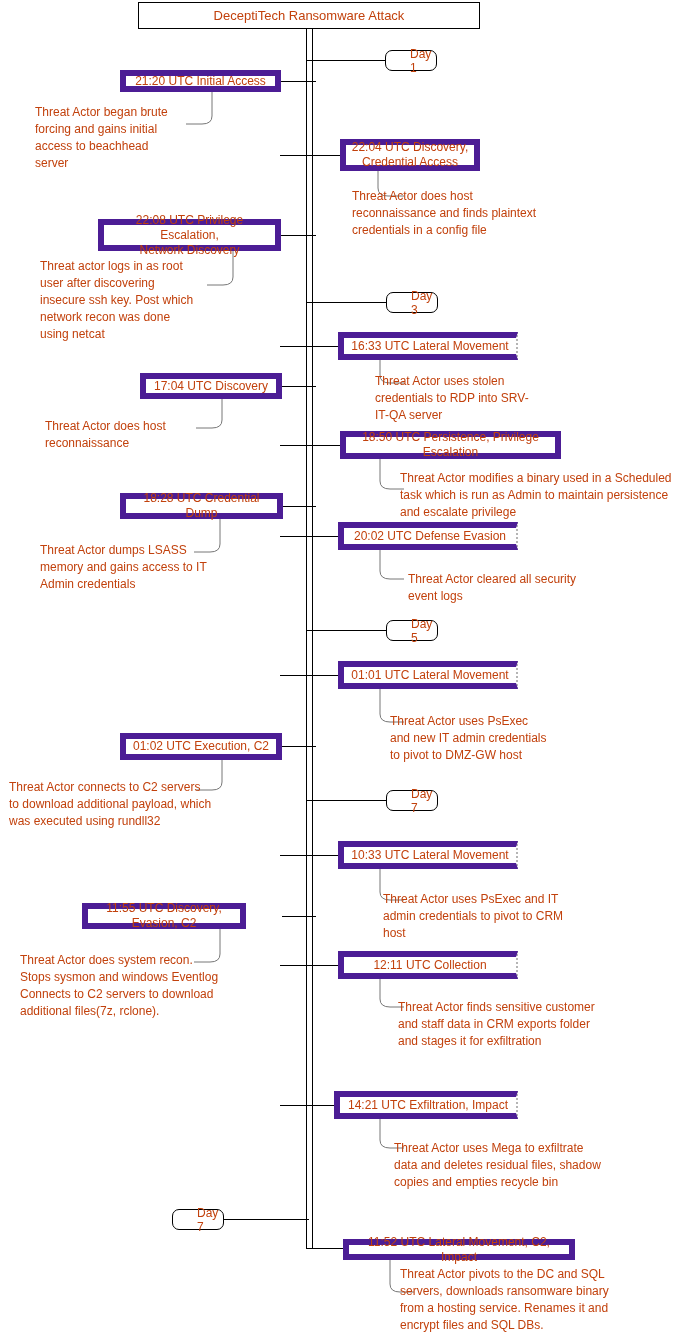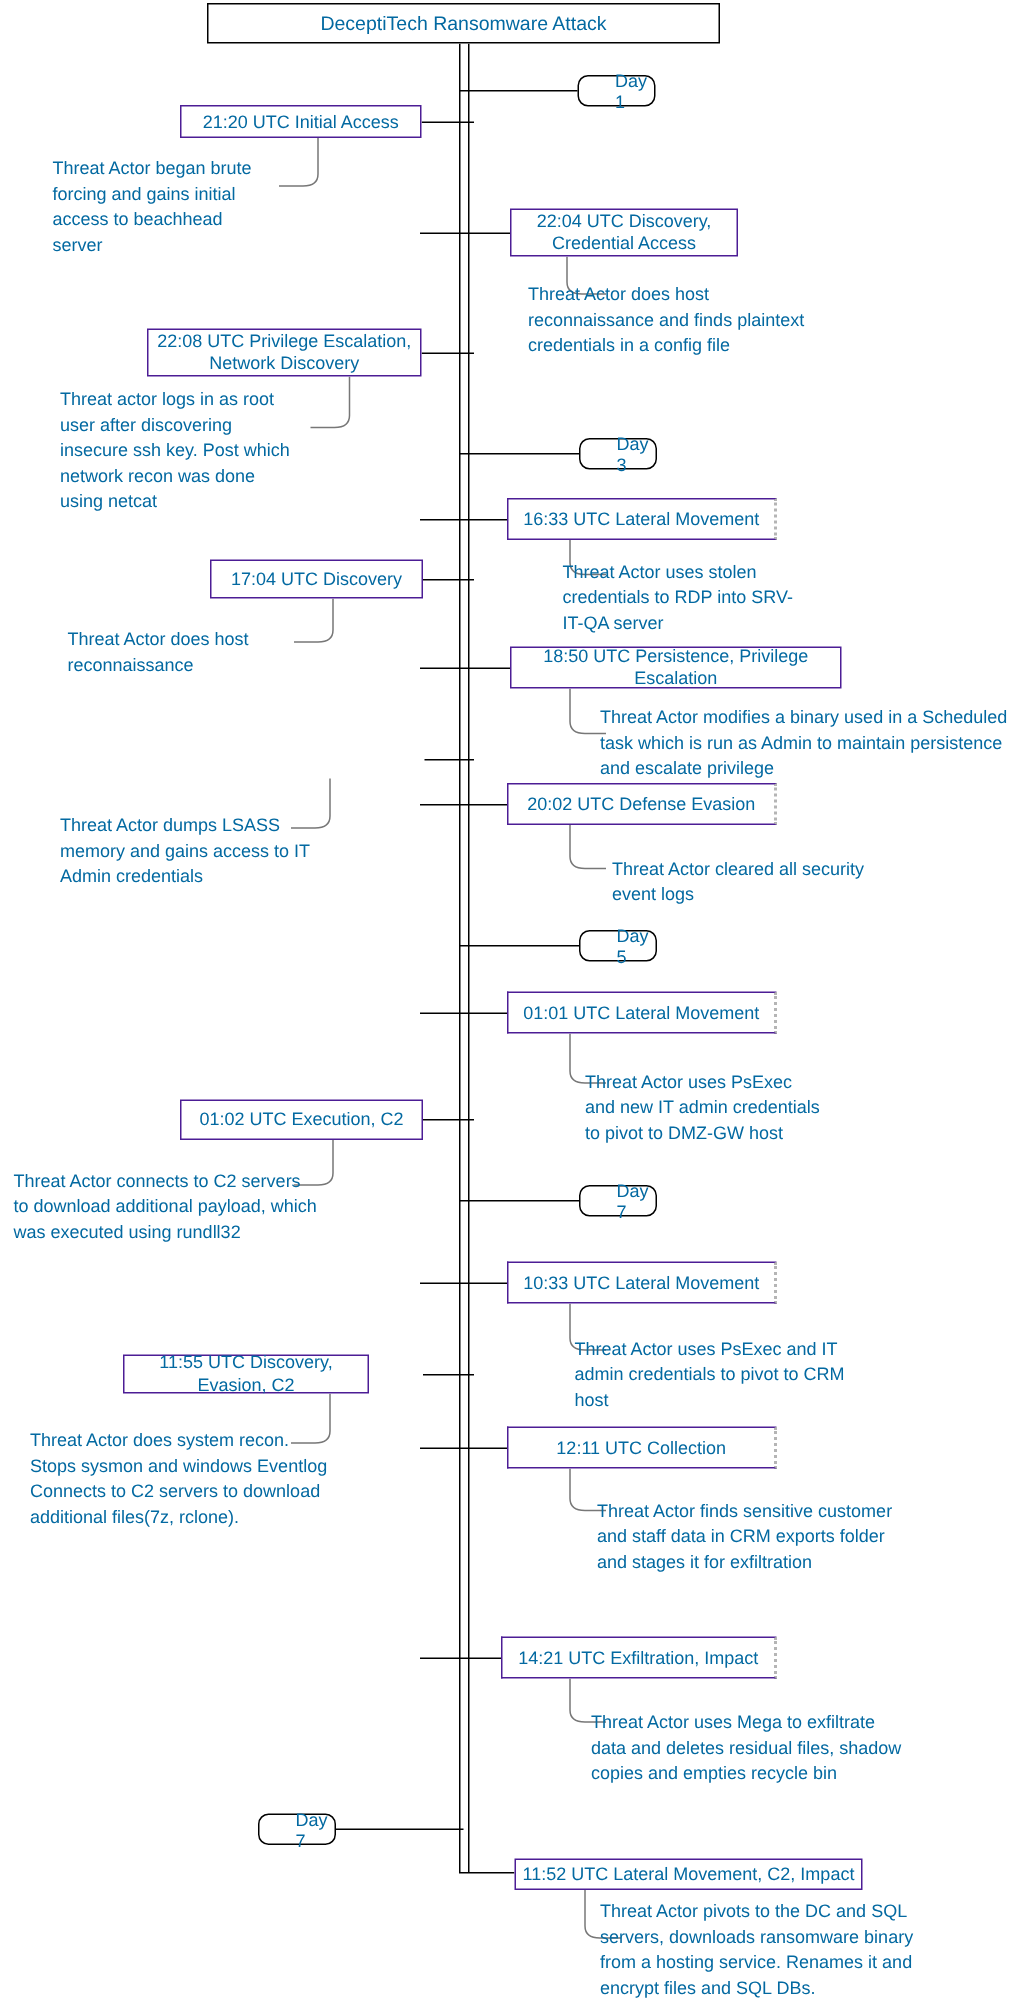--- a/index.html
+++ b/index.html
@@ -1,34 +1,34 @@
 <!DOCTYPE html>
 <html><head>
 <meta charset="utf-8">
 <style>
   html,body{margin:0;padding:0;background:#fff;}
   .canvas{
     position:relative;width:680px;height:1341px;background:#ffffff;
-    font-family:"Liberation Sans",sans-serif;color:#0369a1;overflow:hidden;
+    font-family:"Liberation Sans",sans-serif;color:#c2410c;overflow:hidden;
   }
   .lines{position:absolute;left:0;top:0;width:680px;height:1341px;}
   .title-box{
     position:absolute;left:138px;top:2px;width:342px;height:27px;
     border:1px solid #000;background:#fff;box-sizing:border-box;
     display:flex;align-items:center;justify-content:center;
     font-size:13px;
   }
   .day{
     position:absolute;border:1px solid #000;border-radius:7px;background:#fff;
     box-sizing:border-box;display:flex;align-items:center;justify-content:center;
     font-size:12px;
     padding-left:24px;
   }
   .evt{
-    position:absolute;border:1px solid #4c1d95;background:#fff;box-sizing:border-box;
+    position:absolute;border:6px solid #4c1d95;background:#fff;box-sizing:border-box;
     display:flex;align-items:center;justify-content:center;text-align:center;
     font-size:12px;line-height:15px;white-space:pre-line;padding:1px 4px;
   }
   .torn{border-right:2px dotted #b5b5b5;}
   .desc{
     position:absolute;font-size:12px;line-height:17px;text-align:left;
     white-space:pre-line;
   }
 </style>
 </head>
@@ -86,28 +86,29 @@
 
   <div class="title-box">DeceptiTech Ransomware Attack</div>
 
   <div class="day" style="left:385px;top:50px;width:52px;height:21px">Day 1</div>
   <div class="day" style="left:386px;top:292px;width:52px;height:21px">Day 3</div>
   <div class="day" style="left:386px;top:620px;width:52px;height:21px">Day 5</div>
   <div class="day" style="left:386px;top:790px;width:52px;height:21px">Day 7</div>
   <div class="day" style="left:172px;top:1209px;width:52px;height:21px">Day 7</div>
 
   <div class="evt" style="left:120px;top:70px;width:161px;height:22px">21:20 UTC Initial Access</div>
-  <div class="evt" style="left:340px;top:139px;width:152px;height:32px">22:04 UTC Discovery,
+  <div class="evt" style="left:340px;top:139px;width:140px;height:32px">22:04 UTC Discovery,
 Credential Access</div>
   <div class="evt" style="left:98px;top:219px;width:183px;height:32px">22:08 UTC Privilege Escalation,
 Network Discovery</div>
   <div class="evt torn" style="left:338px;top:332px;width:180px;height:28px">16:33 UTC Lateral Movement</div>
   <div class="evt" style="left:140px;top:373px;width:142px;height:26px">17:04 UTC Discovery</div>
   <div class="evt" style="left:340px;top:431px;width:221px;height:28px">18:50 UTC Persistence, Privilege
 Escalation</div>
+  <div class="evt" style="left:120px;top:493px;width:163px;height:26px">18:28 UTC Credential Dump</div>
   <div class="evt torn" style="left:338px;top:522px;width:180px;height:28px">20:02 UTC Defense Evasion</div>
   <div class="evt torn" style="left:338px;top:661px;width:180px;height:28px">01:01 UTC Lateral Movement</div>
   <div class="evt" style="left:120px;top:733px;width:162px;height:27px">01:02 UTC Execution, C2</div>
   <div class="evt torn" style="left:338px;top:841px;width:180px;height:28px">10:33 UTC Lateral Movement</div>
   <div class="evt" style="left:82px;top:903px;width:164px;height:26px">11:55 UTC Discovery, Evasion, C2</div>
   <div class="evt torn" style="left:338px;top:951px;width:180px;height:28px">12:11 UTC Collection</div>
   <div class="evt torn" style="left:334px;top:1091px;width:184px;height:28px">14:21 UTC Exfiltration, Impact</div>
   <div class="evt" style="left:343px;top:1239px;width:232px;height:21px">11:52 UTC Lateral Movement, C2, Impact</div>
 
   <div class="desc" style="left:35px;top:104px;width:205px">Threat Actor began brute

